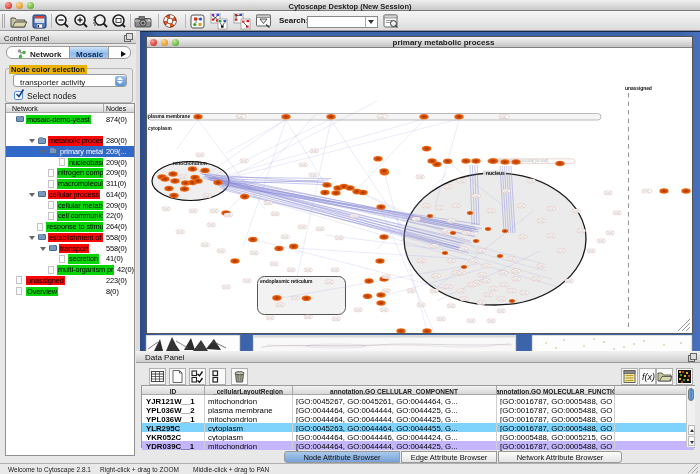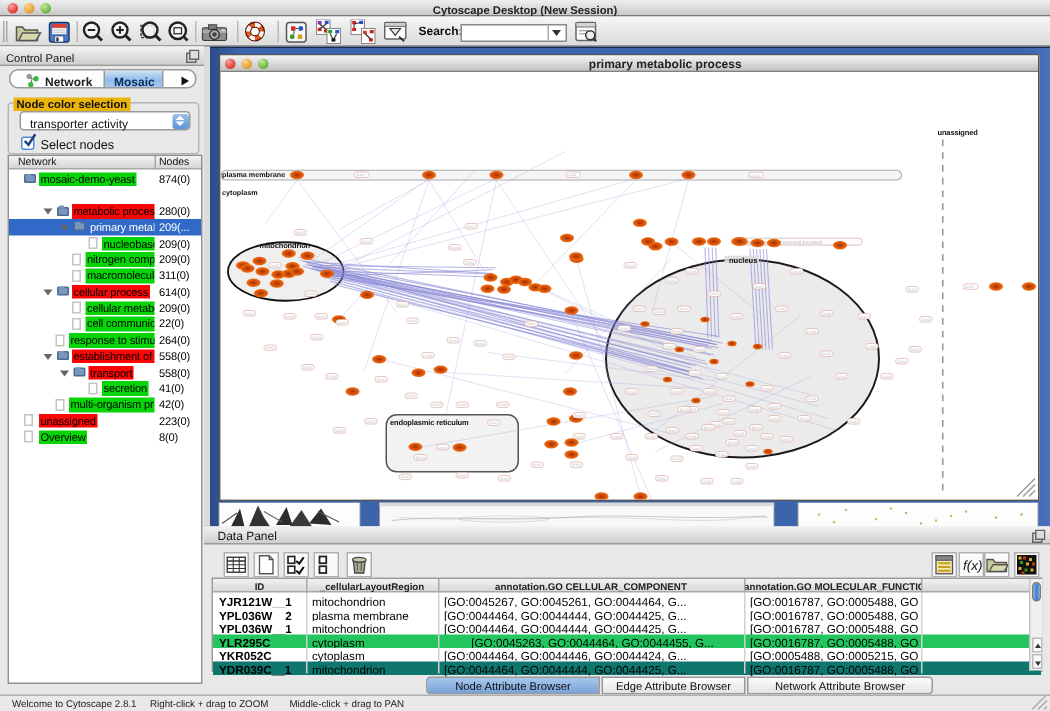--- a/index.html
+++ b/index.html
@@ -304,21 +304,21 @@
         <div class="tri" style="left:34px;"></div>
         <div class="fold" style="left:43px;"></div>
         <span class="lab r" style="left:53px;max-width:44px;">transport</span>
         <span class="num">558(0)</span>
       </div>
     <div class="trow" style="top:149.75px;">
         <div class="file" style="left:53px;"></div>
         <span class="lab g" style="left:62px;max-width:35px;">secretion</span>
         <span class="num">41(0)</span>
       </div>
-    <div class="trow" style="top:160.50px;">
+    <div class="trow" style="top:160.50px;margin-left:11px;">
         <div class="file" style="left:31px;"></div>
         <span class="lab g" style="left:40px;width:57px;">multi-organism pr</span>
         <span class="num">42(0)</span>
       </div>
     <div class="trow" style="top:171.25px;">
         <div class="file" style="left:10px;"></div>
         <span class="lab r" style="left:20px;max-width:77px;">unassigned</span>
         <span class="num">223(0)</span>
       </div>
     <div class="trow" style="top:182.00px;">
@@ -861,33 +861,33 @@
         <span style="left:66px;">plasma membrane</span>
         <span style="left:154px;width:198px;overflow:hidden;">[GO:0044464, GO:0044444, GO:0044425, G...</span>
         <span style="left:358px;width:112px;overflow:hidden;">[GO:0016787, GO:0005488, GO:0005215, G...</span>
       </div>
     <div class="drow" style="top:28px;background:#ffffff;">
         <span style="left:4px;font-weight:bold;">YPL036W__1</span>
         <span style="left:66px;">mitochondrion</span>
         <span style="left:154px;width:198px;overflow:hidden;">[GO:0044464, GO:0044444, GO:0044425, G...</span>
         <span style="left:358px;width:112px;overflow:hidden;">[GO:0016787, GO:0005488, GO:0005215, G...</span>
       </div>
-    <div class="drow" style="top:37px;background:#22c55e;text-align:center;">
+    <div class="drow" style="top:37px;background:#7dd3fc;">
         <span style="left:4px;font-weight:bold;">YLR295C</span>
         <span style="left:66px;">cytoplasm</span>
         <span style="left:154px;width:198px;overflow:hidden;">[GO:0045263, GO:0044464, GO:0044455, G...</span>
         <span style="left:358px;width:112px;overflow:hidden;">[GO:0016787, GO:0005488, GO:0005215, GO:0003824, G...</span>
       </div>
     <div class="drow" style="top:46px;background:#ffffff;">
         <span style="left:4px;font-weight:bold;">YKR052C</span>
         <span style="left:66px;">cytoplasm</span>
         <span style="left:154px;width:198px;overflow:hidden;">[GO:0044464, GO:0044446, GO:0044424, G...</span>
         <span style="left:358px;width:112px;overflow:hidden;">[GO:0005488, GO:0005215, GO:0003674]</span>
       </div>
-    <div class="drow" style="top:55px;background:#0f766e;">
+    <div class="drow" style="top:55px;background:#c4b5fd;">
         <span style="left:4px;font-weight:bold;">YDR039C__1</span>
         <span style="left:66px;">mitochondrion</span>
         <span style="left:154px;width:198px;overflow:hidden;">[GO:0044464, GO:0044444, GO:0044425, G...</span>
         <span style="left:358px;width:112px;overflow:hidden;">[GO:0016787, GO:0005488, GO:0005215, G...</span>
       </div>
     <div class="dsep" style="left:62px;top:9px;height:54px;"></div>
     <div class="dsep" style="left:150px;top:9px;height:54px;"></div>
     <div class="dsep" style="left:354px;top:9px;height:54px;"></div>
     <div class="dsep" style="left:472px;top:9px;height:54px;"></div>
     <div class="abs" style="left:544px;top:0px;width:9px;height:61px;background:#f0f0f0;border-left:1px solid #c4c4c4;">

